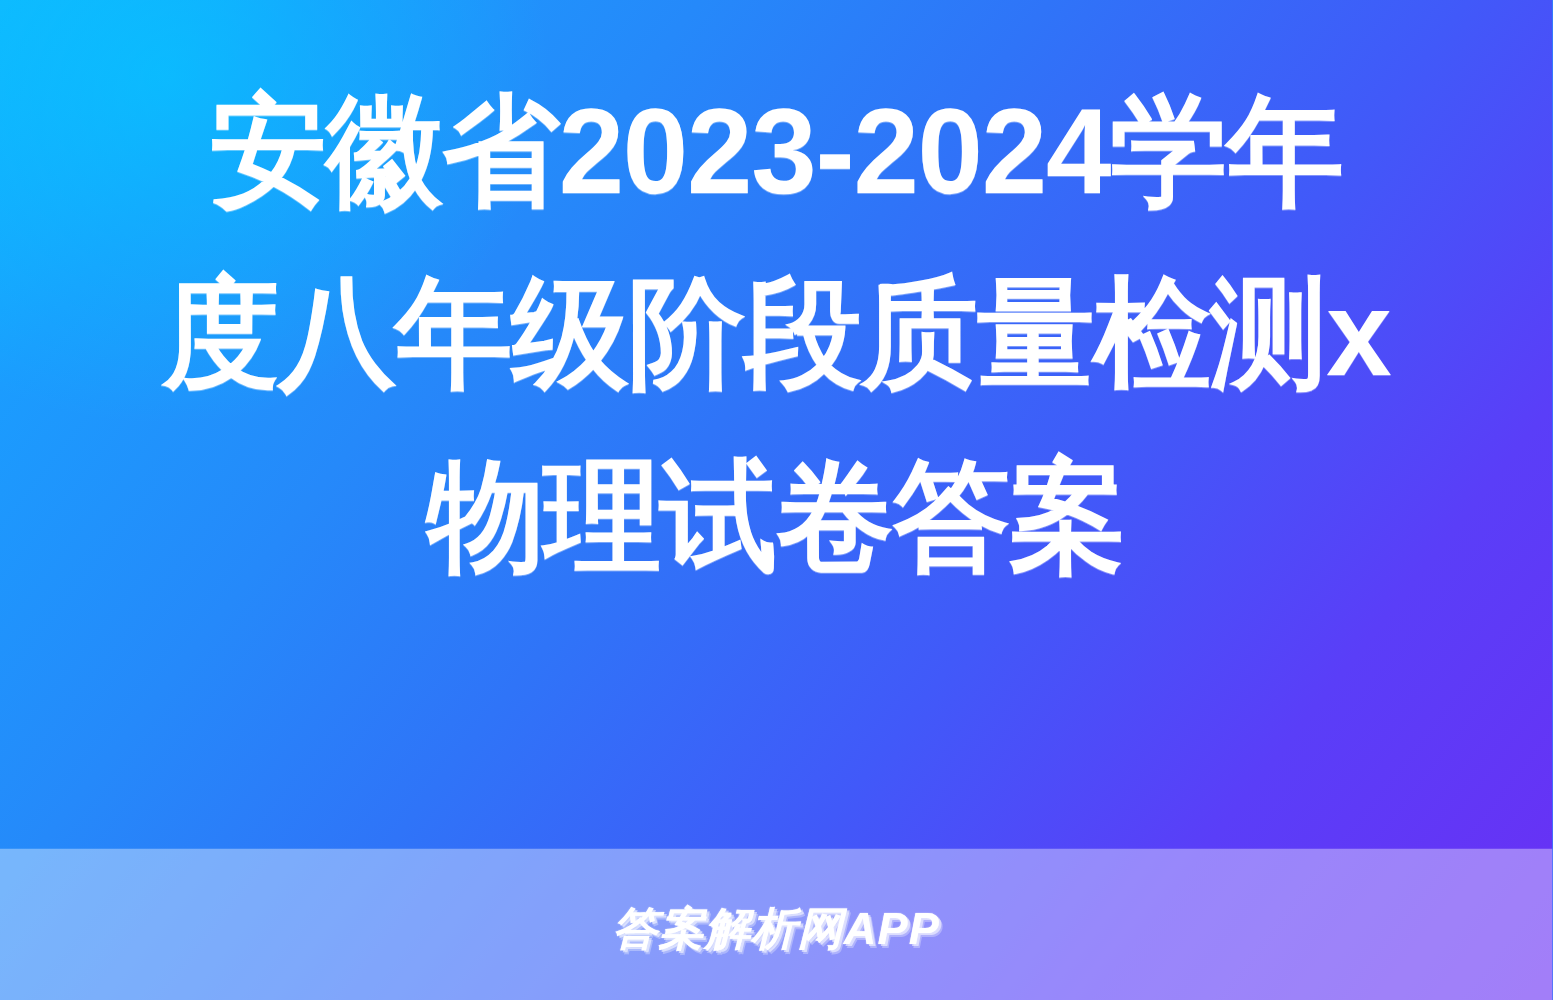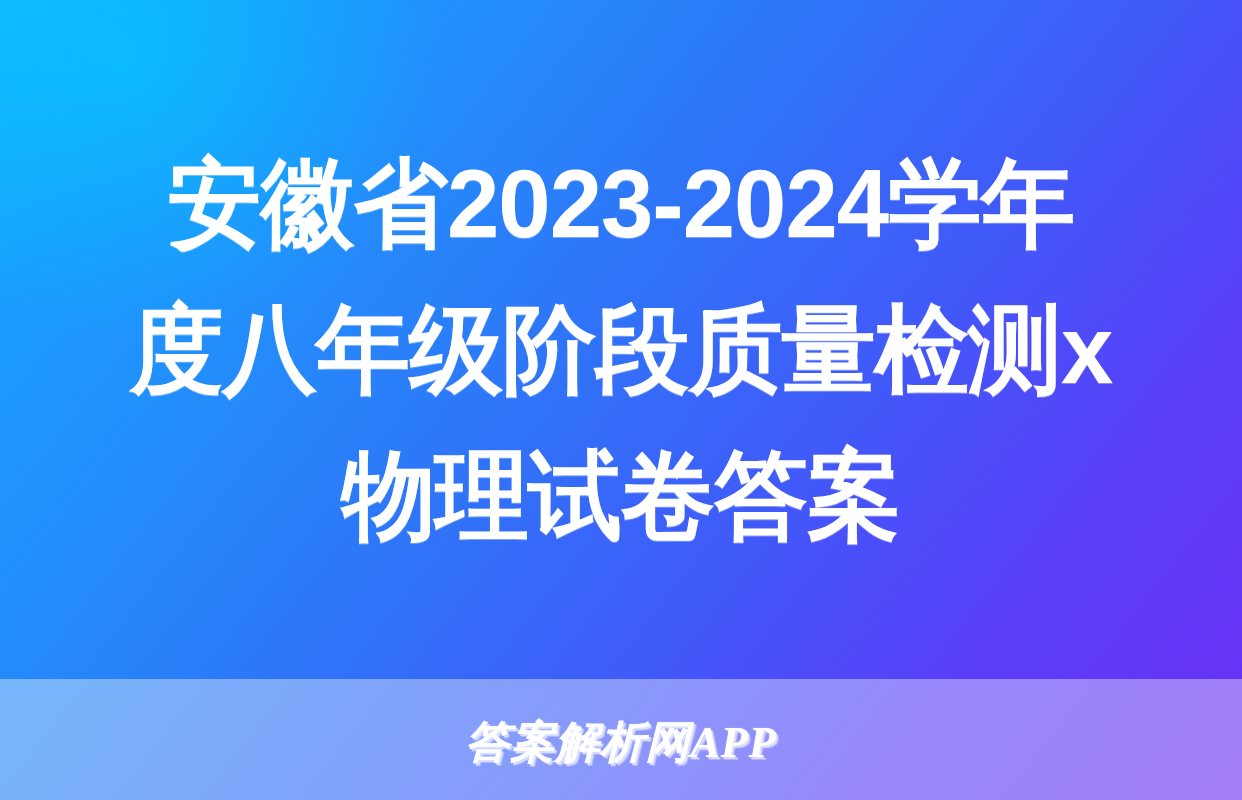--- a/index.html
+++ b/index.html
@@ -46,22 +46,22 @@
   
   #title-block {
     position: absolute;
     left: 0;
     top: 0;
     width: 1242px;
     height: 680px;
     display: flex;
     flex-direction: column;
     align-items: center;
-    justify-content: center;
-    padding-top: 20px;
+    justify-content: flex-start;
+    padding-top: 48px;
     box-sizing: border-box;
   }
 
   .title-line {
     display: block;
     width: 1060px;
     text-align: center;
     color: #ffffff;
     font-family: "Liberation Sans", "DejaVu Sans", sans-serif;
     font-weight: bold;
@@ -82,24 +82,24 @@
     width: 1242px;
     height: 121px;
     background: rgba(255,255,255,0.38);
     display: flex;
     align-items: center;
     justify-content: center;
   }
 
   #watermark {
     color: #ffffff;
-    font-family: Liberation Serif, serif;
+    font-family: Liberation Sans, sans-serif;
     font-weight: bold;
     font-style: italic;
-    font-size: 44px;
+    font-size: 36px;
     letter-spacing: 1px;
     line-height: 1;
     white-space: nowrap;
     margin-top: 6px;
     text-shadow:
        2px 2px 0 rgba(255,255,255,0.55),
        3px 3px 0 rgba(255,255,255,0.30),
        0 0 1px rgba(255,255,255,0.9);
   }
 </style>

